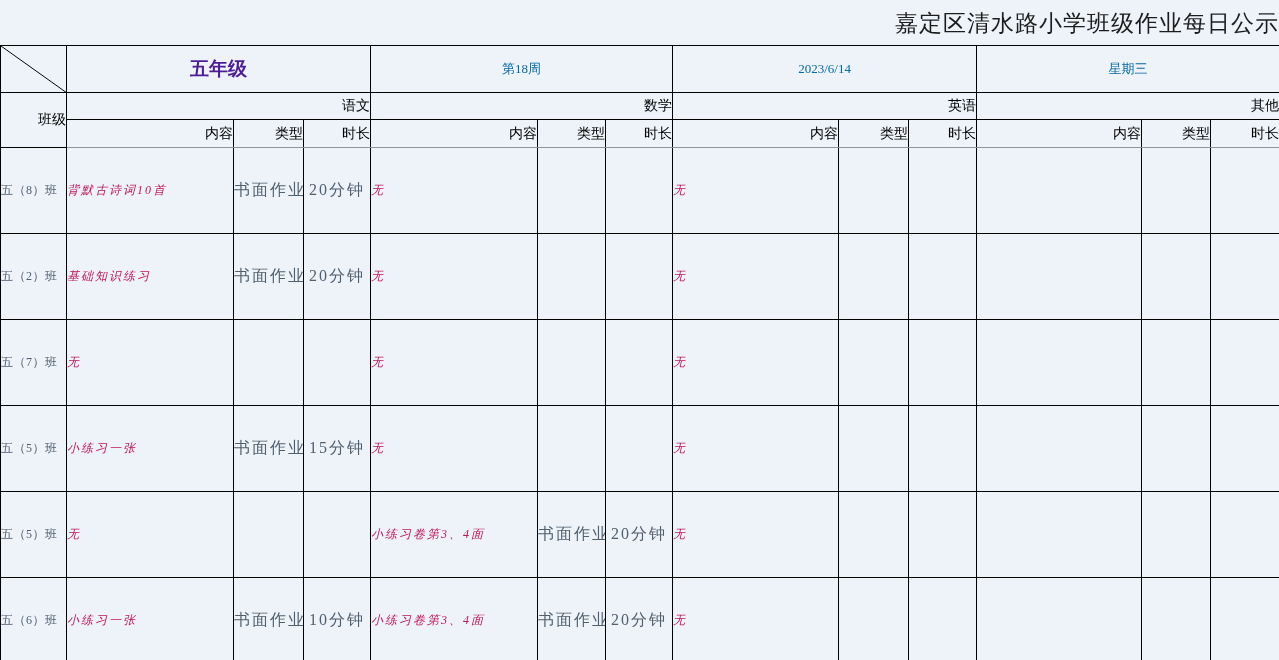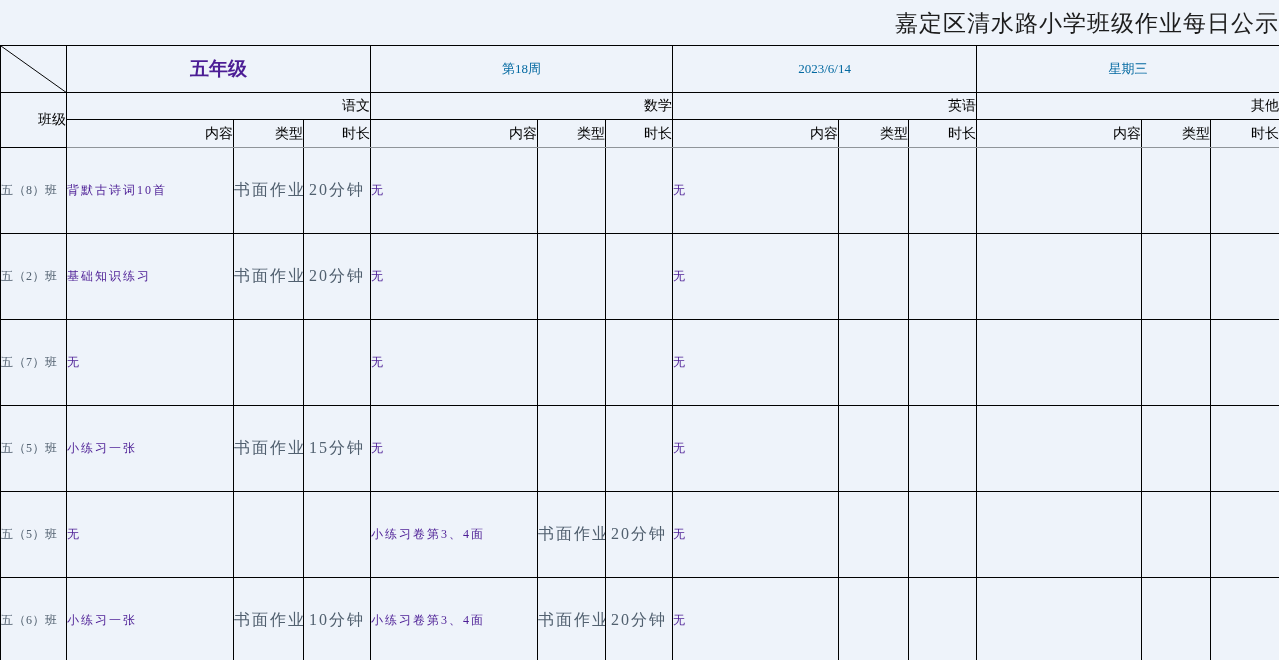--- a/index.html
+++ b/index.html
@@ -65,22 +65,23 @@
     text-align: left;
     padding-left: 3px;
     font-size: 12px;
     color: #51606f;
     letter-spacing: 0.5px;
   }
   td.content-cell {
     text-align: left;
     padding-left: 6px;
     font-size: 12px;
-    color: #4c1d95;
+    color: #be185d;
     letter-spacing: 2px;
+    font-style: italic;
   }
   td.ctr-cell {
     text-align: center;
     font-size: 16px;
     color: #51606f;
     letter-spacing: 2px;
   }
 </style>
 </head>
 <body>

